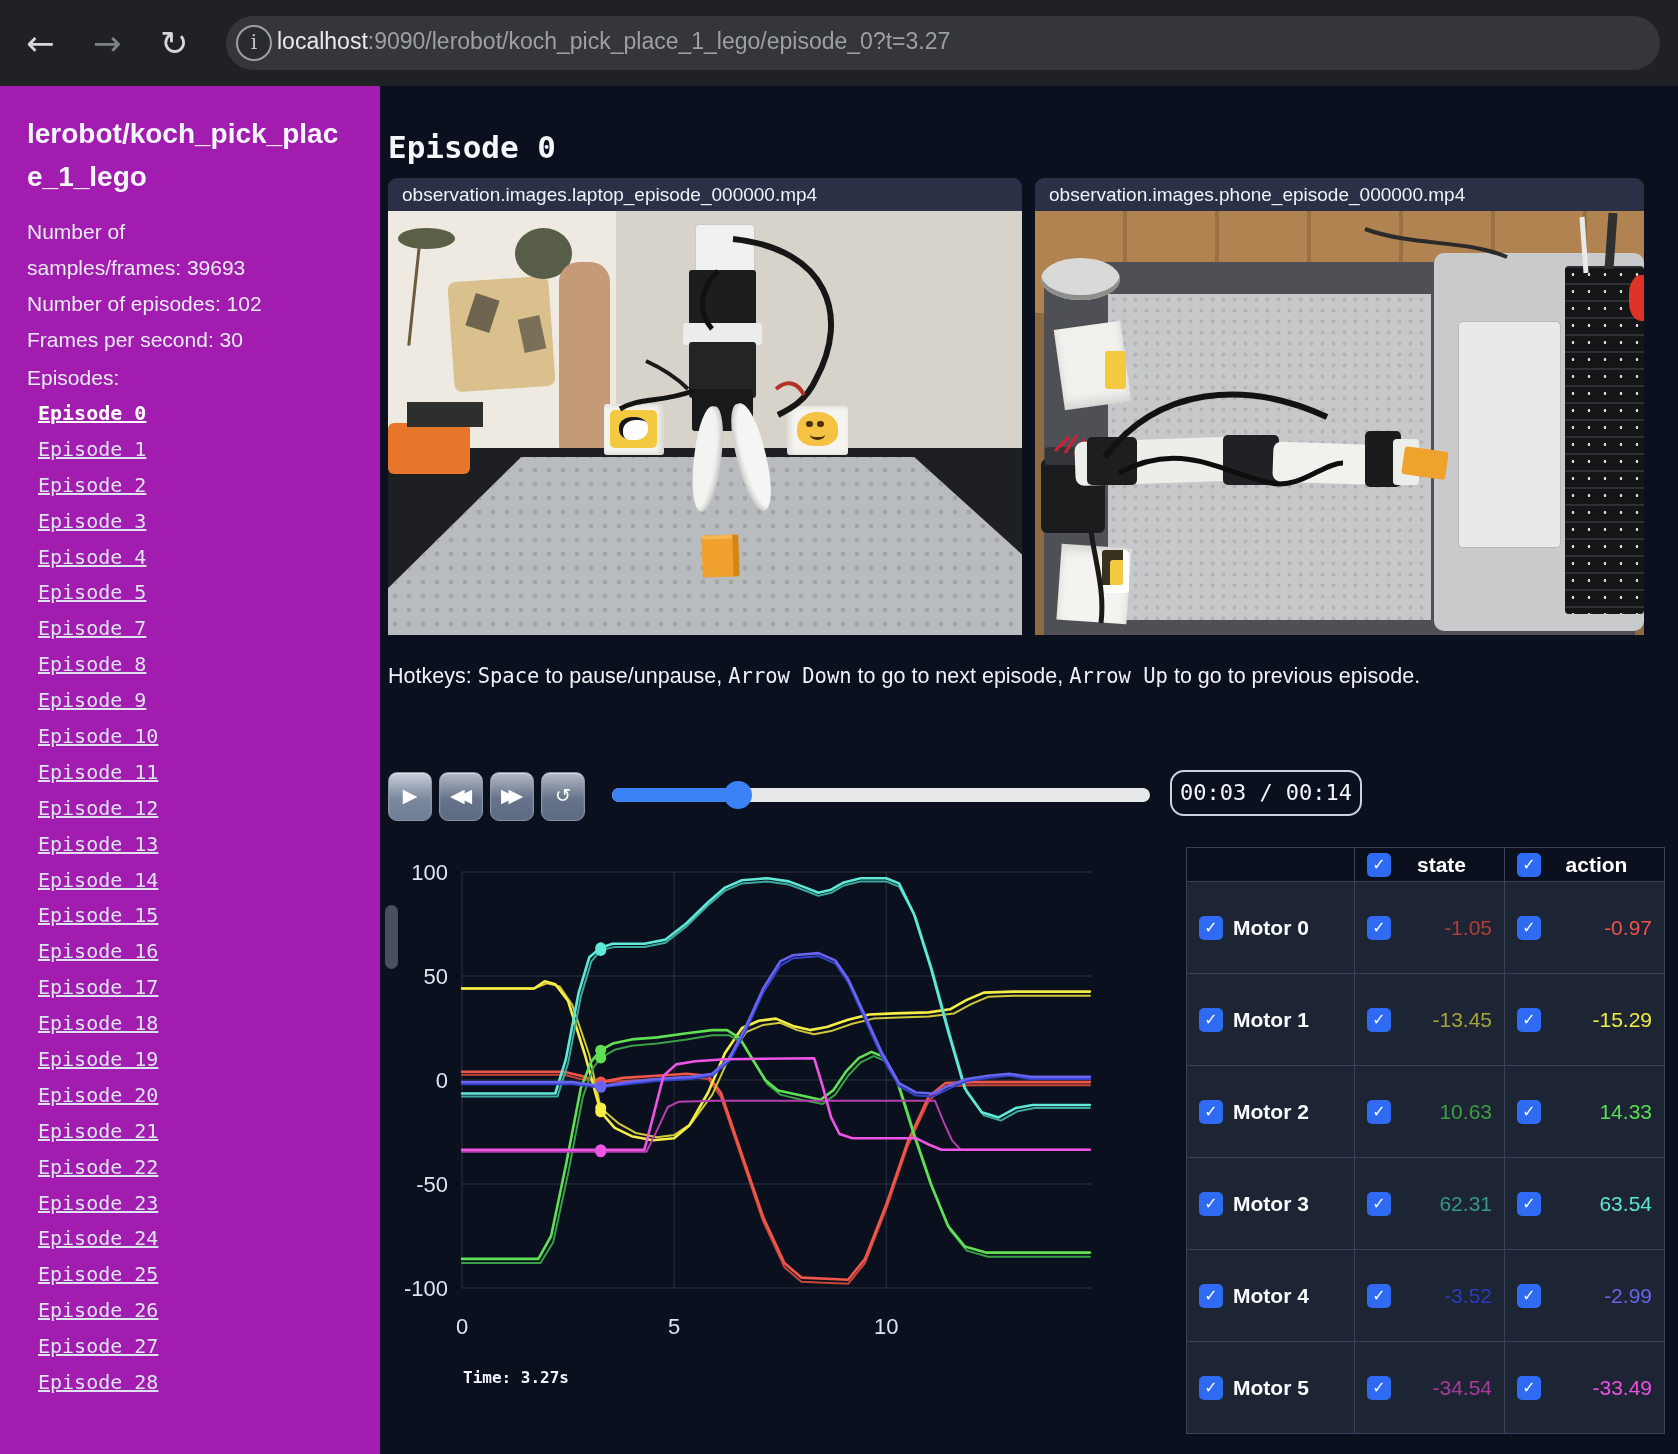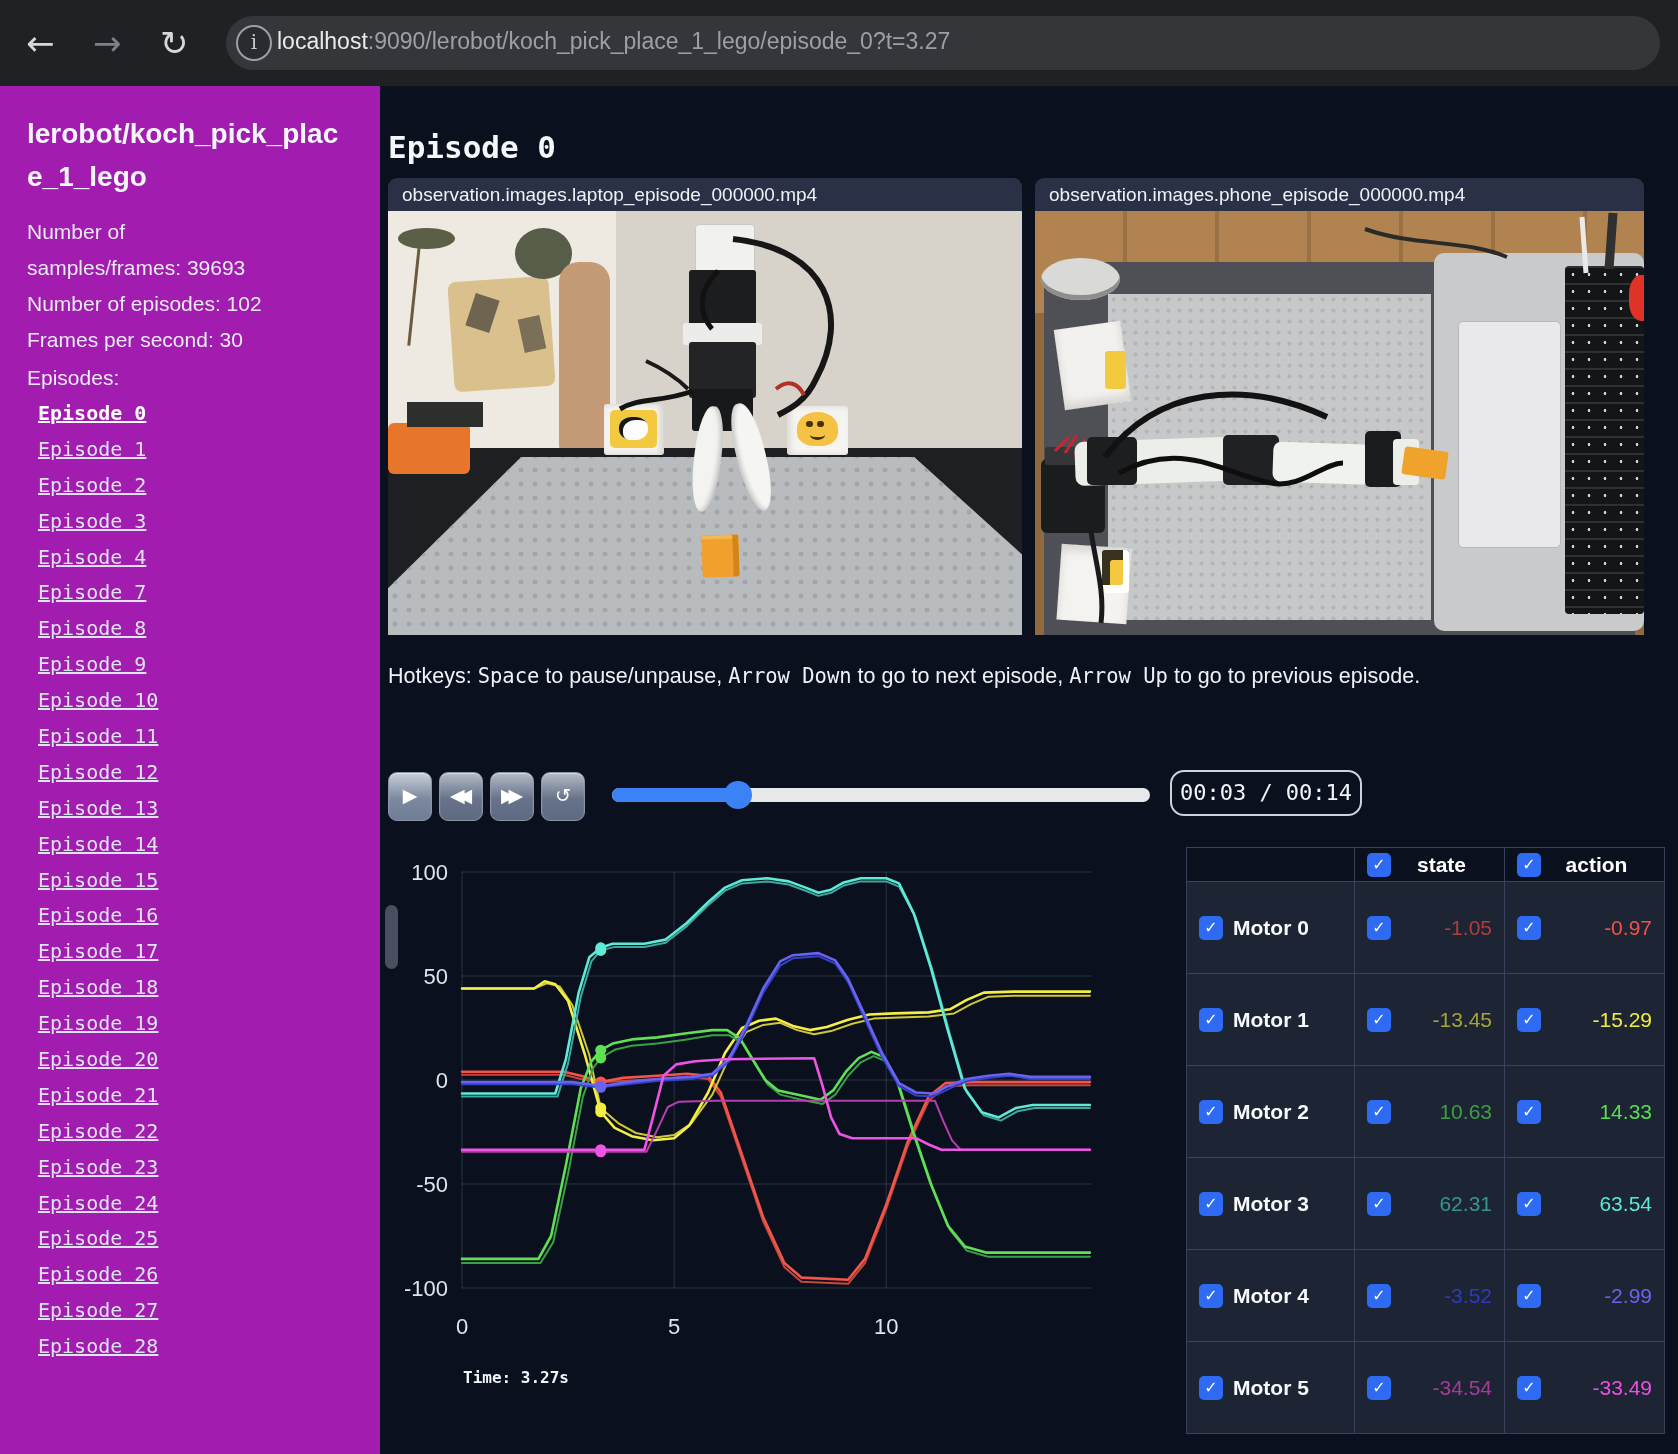--- a/index.html
+++ b/index.html
@@ -77,20 +77,21 @@
         <div>Number of episodes: 102</div>
         <div>Frames per second: 30</div>
       </div>
     <div class="sb-info" style="top:274px;">Episodes:</div>
     <nav class="ep-list" id="ep-list">
         <a href="#" class="ep active">Episode 0</a>
         <a href="#" class="ep">Episode 1</a>
         <a href="#" class="ep">Episode 2</a>
         <a href="#" class="ep">Episode 3</a>
         <a href="#" class="ep">Episode 4</a>
+        <a href="#" class="ep">Episode 5</a>
         <a href="#" class="ep">Episode 7</a>
         <a href="#" class="ep">Episode 8</a>
         <a href="#" class="ep">Episode 9</a>
         <a href="#" class="ep">Episode 10</a>
         <a href="#" class="ep">Episode 11</a>
         <a href="#" class="ep">Episode 12</a>
         <a href="#" class="ep">Episode 13</a>
         <a href="#" class="ep">Episode 14</a>
         <a href="#" class="ep">Episode 15</a>
         <a href="#" class="ep">Episode 16</a>

